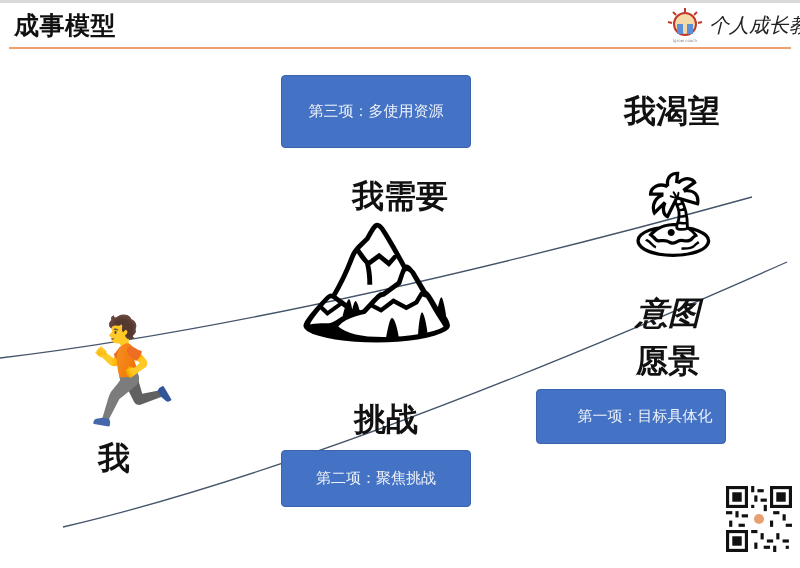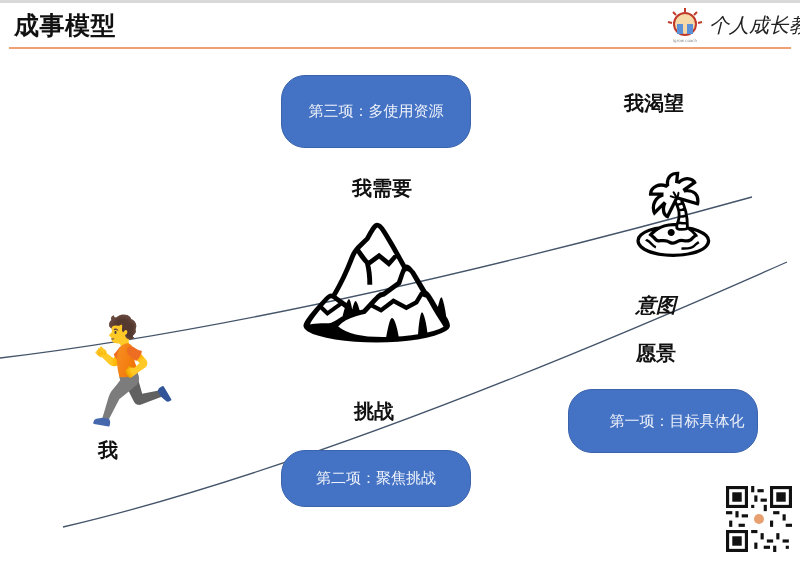--- a/index.html
+++ b/index.html
@@ -14,27 +14,27 @@
       font-size: 25px; font-weight: bold; color: #111; letter-spacing: 0.5px;
     }
     .title-rule { position: absolute; left: 9px; top: 47px; width: 782px; height: 2px; background: #f0a070; }
     .logo { position: absolute; left: 665px; top: 6px; width: 130px; height: 38px; }
     .logo-text {
       position: absolute; left: 44px; top: 6px; font-size: 20px; font-style: italic;
       font-family: "DejaVu Serif", serif; color: #222; white-space: nowrap;
     }
     .lines { position: absolute; left: 0; top: 0; }
     .box {
-      position: absolute; background: #4472c4; border-radius: 24px;
+      position: absolute; background: #4472c4; border-radius: 4px;
       color: #eef2fa; font-family: "DejaVu Sans", "Liberation Sans", sans-serif;
       font-size: 15px; display: flex; align-items: center; justify-content: center;
       border: 1px solid #3b64ad; box-sizing: border-box;
     }
     .label {
-      position: absolute; font-weight: bold; color: #111; font-size: 20px;
+      position: absolute; font-weight: bold; color: #111; font-size: 32px;
       font-family: "DejaVu Serif", "Liberation Serif", serif; white-space: nowrap;
     }
     .emoji { position: absolute; line-height: 1; }
     .qr { position: absolute; left: 726px; top: 486px; width: 66px; height: 66px; }
   </style>
 </head>
 <body>
 
 <div class="topbar"></div>
 <div class="title">成事模型</div>
@@ -57,21 +57,21 @@
 </div>
 
 <div class="title-rule"></div>
 
 <svg class="lines" width="800" height="568">
   <path d="M0,358 Q300,322 752,197" stroke="#44546a" stroke-width="1.3" fill="none"></path>
   <path d="M63,527 Q330,465 787,262" stroke="#44546a" stroke-width="1.3" fill="none"></path>
 </svg>
 
 <div class="box" style="left:281px; top:75px; width:190px; height:73px;">第三项：多使用资源</div>
-<div class="box" style="left:568px; top:389px; width:190px; height:64px;padding-left:28px;">第一项：目标具体化</div>
+<div class="box" style="left:536px; top:389px; width:190px; height:55px;padding-left:28px;">第一项：目标具体化</div>
 <div class="box" style="left:281px; top:450px; width:190px; height:57px;">第二项：聚焦挑战</div>
 
 <div class="label" style="left:352px; top:175px;">我需要</div>
 <div class="label" style="left:624px; top:90px;">我渴望</div>
 <div class="label" style="left:636px; top:292px;font-style:italic;">意图</div>
 <div class="label" style="left:636px; top:340px;text-align:center;">愿景</div>
 <div class="label" style="left:354px; top:398px;">挑战</div>
 <div class="label" style="left:98px; top:437px;">我</div>
 
 <div class="emoji" style="left:62px; top:320px; font-size:104px;">🏃</div>

